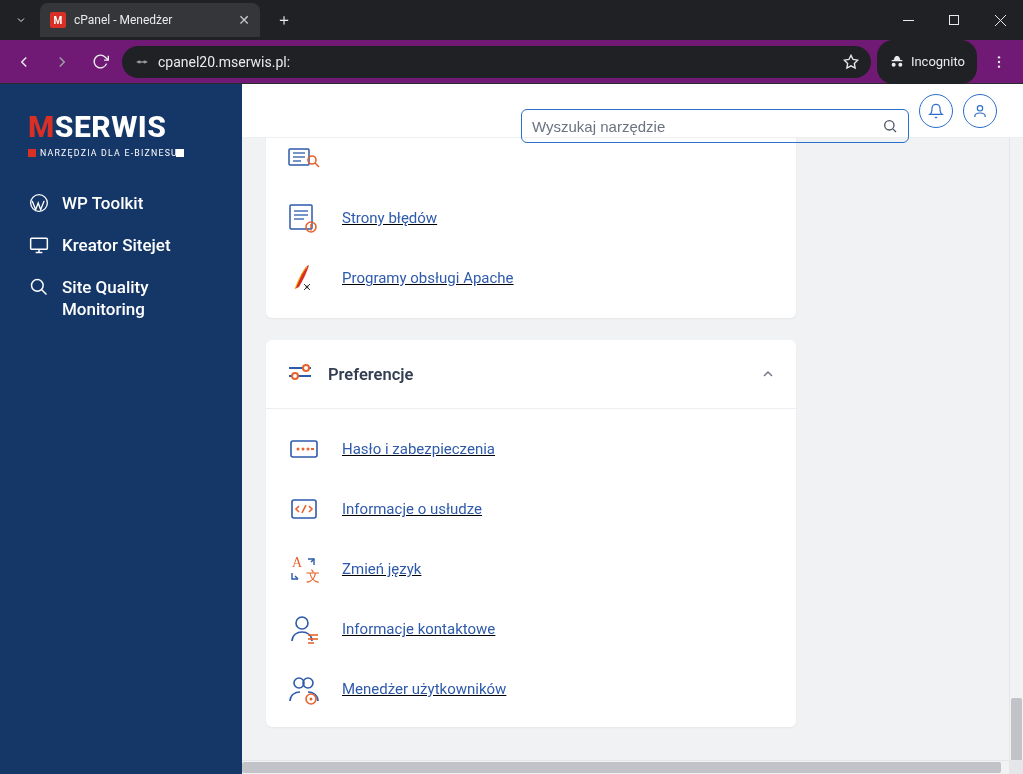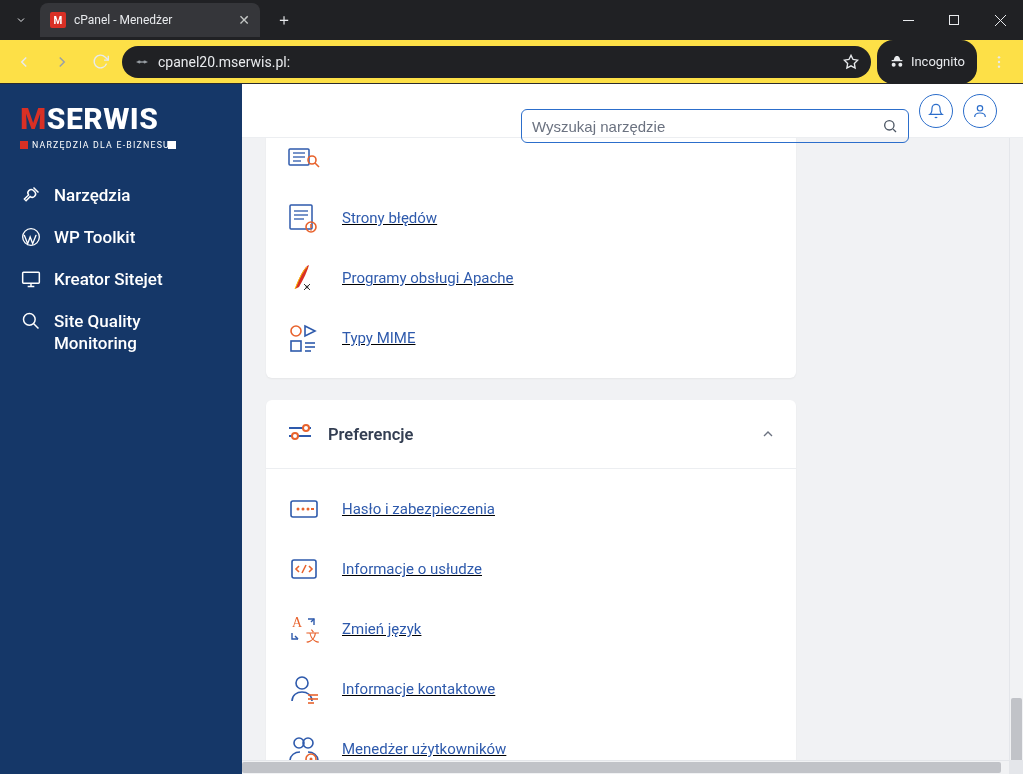--- a/index.html
+++ b/index.html
@@ -10,32 +10,32 @@
   .titlebar { height: 40px; background: #202124; display: flex; align-items: center; }
   .tab-dropdown { width: 22px; height: 22px; margin-left: 10px; display:flex; align-items:center; justify-content:center; color:#e8eaed; }
   .tab { background: #35363a; border-radius: 8px 8px 0 0; height: 34px; margin-left: 8px; display: flex; align-items: center; padding: 0 10px; width: 220px; }
   .tab .favicon { width: 16px; height: 16px; background: #d93025; border-radius: 2px; display:flex; align-items:center; justify-content:center; font-size:10px; color:#fff; font-weight:bold; }
   .tab .tab-title { color: #e8eaed; font-size: 12px; margin-left: 8px; flex: 1; white-space: nowrap; overflow: hidden; }
   .tab .tab-close { color: #c4c7c5; font-size: 14px; }
   .new-tab { color: #e8eaed; margin-left: 8px; font-size: 16px; padding: 6px 8px; }
   .window-controls { margin-left: auto; display: flex; }
   .win-btn { width: 46px; height: 40px; display:flex; align-items:center; justify-content:center; color:#e8eaed; }
 
-  .addrbar { height: 44px; background: #fde047; display: flex; align-items: center; padding: 0 8px; gap: 6px; border-bottom: 1px solid #2a2b2e; }
+  .addrbar { height: 44px; background: #701a75; display: flex; align-items: center; padding: 0 8px; gap: 6px; border-bottom: 1px solid #2a2b2e; }
   .nav-btn { width: 32px; height: 32px; display:flex; align-items:center; justify-content:center; color:#9aa0a6; border-radius:50%; }
   .nav-btn.active { color:#e8eaed; }
   .url-pill { flex: 1; height: 32px; background: #202124; border-radius: 16px; display: flex; align-items: center; padding: 0 12px; gap: 8px; color: #e8eaed; font-size: 14px; }
   .url-lock { color:#9aa0a6; }
   .incognito-badge { height: 44px; background: #202124; border-radius: 16px; padding: 0 12px; display:flex; align-items:center; gap:6px; color:#e8eaed; font-size:13px; }
   .menu-dots { width: 32px; height:32px; display:flex; align-items:center; justify-content:center; color:#e8eaed; }
 
   
   .viewport { flex: 1; background: #f5f6f8; position: relative; overflow: hidden; display:flex; }
 
-  .sidebar { width: 242px; background: #153768; color: #fff; padding: 0; flex-shrink: 0; height: 100%; }
+  .sidebar { width: 242px; background: #153768; color: #fff; padding: 8px; flex-shrink: 0; height: 100%; }
   .logo { padding: 20px 20px 24px 20px; }
   .logo-main { font-size: 30px; font-weight: 800; letter-spacing: 0.5px; line-height: 1; color: #fff; }
   .logo-main .m { color: #d93025; }
   .logo-sub { font-size: 8.8px; letter-spacing: 1.2px; color: #fff; margin-top: 6px; display:flex; align-items:center; }
   .logo-sub::before { content:""; display:inline-block; width:8px; height:8px; background:#d93025; margin-right:4px; }
   .logo-sub::after { content:""; display:inline-block; width:8px; height:8px; background:#fff; margin-left:-2px; margin-right:6px; }
 
   .sidenav { list-style: none; padding: 0 0 0 0; }
   .sidenav li { padding: 10px 20px; display: flex; align-items: flex-start; gap: 12px; cursor: pointer; }
   .sidenav li .icon { width: 22px; height:22px; flex-shrink:0; display:flex; align-items:center; justify-content:center; }
@@ -162,29 +162,20 @@
   </div>
 
   <div class="viewport">
 
     <div class="sidebar">
       <div class="logo">
         <div class="logo-main"><span class="m">M</span><span>SERWIS</span></div>
         <div class="logo-sub">NARZĘDZIA DLA E-BIZNESU</div>
       </div>
       <ul class="sidenav">
-        <li>
-          <span class="icon">
-              <svg width="20" height="20" viewBox="0 0 24 24" fill="none" stroke="#fff" stroke-width="1.8">
-                <path d="M14.7 6.3a4 4 0 00-5.6 5.6l-5 5 2 2 5-5a4 4 0 005.6-5.6z"></path>
-                <line x1="15" y1="3" x2="21" y2="9"></line>
-              </svg>
-            </span>
-          <span class="label">Narzędzia</span>
-        </li>
         <li>
           <span class="icon">
               <svg width="20" height="20" viewBox="0 0 24 24" fill="none" stroke="#fff" stroke-width="1.6">
                 <circle cx="12" cy="12" r="10"></circle>
                 <path d="M4 10l4 10 3-8 3 8 4-10" stroke-linecap="round"></path>
               </svg>
             </span>
           <span class="label">WP Toolkit</span>
         </li>
         <li>
@@ -269,33 +260,20 @@
                 <svg width="34" height="34" viewBox="0 0 34 34">
                   <path d="M8 28 Q 16 6 22 4 Q 20 12 12 26 Z" fill="#d93025"></path>
                   <path d="M8 28 Q 15 10 20 6" fill="none" stroke="#fbbc04" stroke-width="1"></path>
                   <circle cx="20" cy="26" r="1" fill="none" stroke="#333" stroke-width="1"></circle>
                   <polyline points="17 29 20 26 23 29" fill="none" stroke="#333" stroke-width="1"></polyline>
                   <polyline points="17 23 20 26 23 23" fill="none" stroke="#333" stroke-width="1"></polyline>
                 </svg>
               </span>
             <a>Programy obsługi Apache</a>
           </div>
-          <div class="tool-item">
-            <span class="ticon">
-                <svg width="34" height="34" viewBox="0 0 34 34">
-                  <circle cx="9" cy="10" r="5" fill="none" stroke="#e8622c" stroke-width="1.6"></circle>
-                  <polygon points="18,5 28,10 18,15" fill="none" stroke="#2e5aac" stroke-width="1.6"></polygon>
-                  <rect x="4" y="20" width="10" height="10" fill="none" stroke="#2e5aac" stroke-width="1.6"></rect>
-                  <line x1="18" y1="22" x2="28" y2="22" stroke="#2e5aac" stroke-width="1.6"></line>
-                  <line x1="18" y1="26" x2="28" y2="26" stroke="#2e5aac" stroke-width="1.6"></line>
-                  <line x1="18" y1="30" x2="24" y2="30" stroke="#2e5aac" stroke-width="1.6"></line>
-                </svg>
-              </span>
-            <a>Typy MIME</a>
-          </div>
         </div>
 
         <div class="panel">
           <div class="panel-header">
             <span class="hicon">
                 <svg width="28" height="28" viewBox="0 0 28 28">
                   <line x1="3" y1="8" x2="25" y2="8" stroke="#2e5aac" stroke-width="2"></line>
                   <circle cx="20" cy="8" r="3" fill="#fff" stroke="#e8622c" stroke-width="2"></circle>
                   <line x1="3" y1="16" x2="25" y2="16" stroke="#2e5aac" stroke-width="2"></line>
                   <circle cx="9" cy="16" r="3" fill="#fff" stroke="#e8622c" stroke-width="2"></circle>

